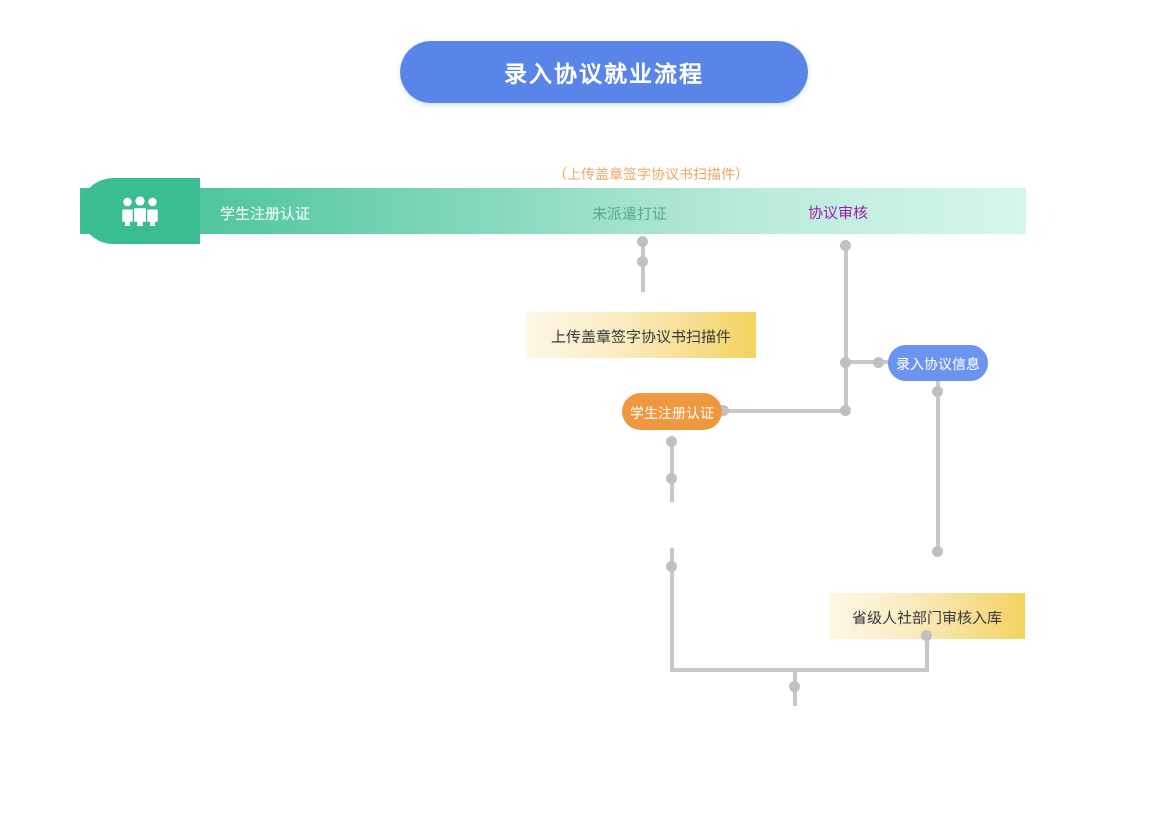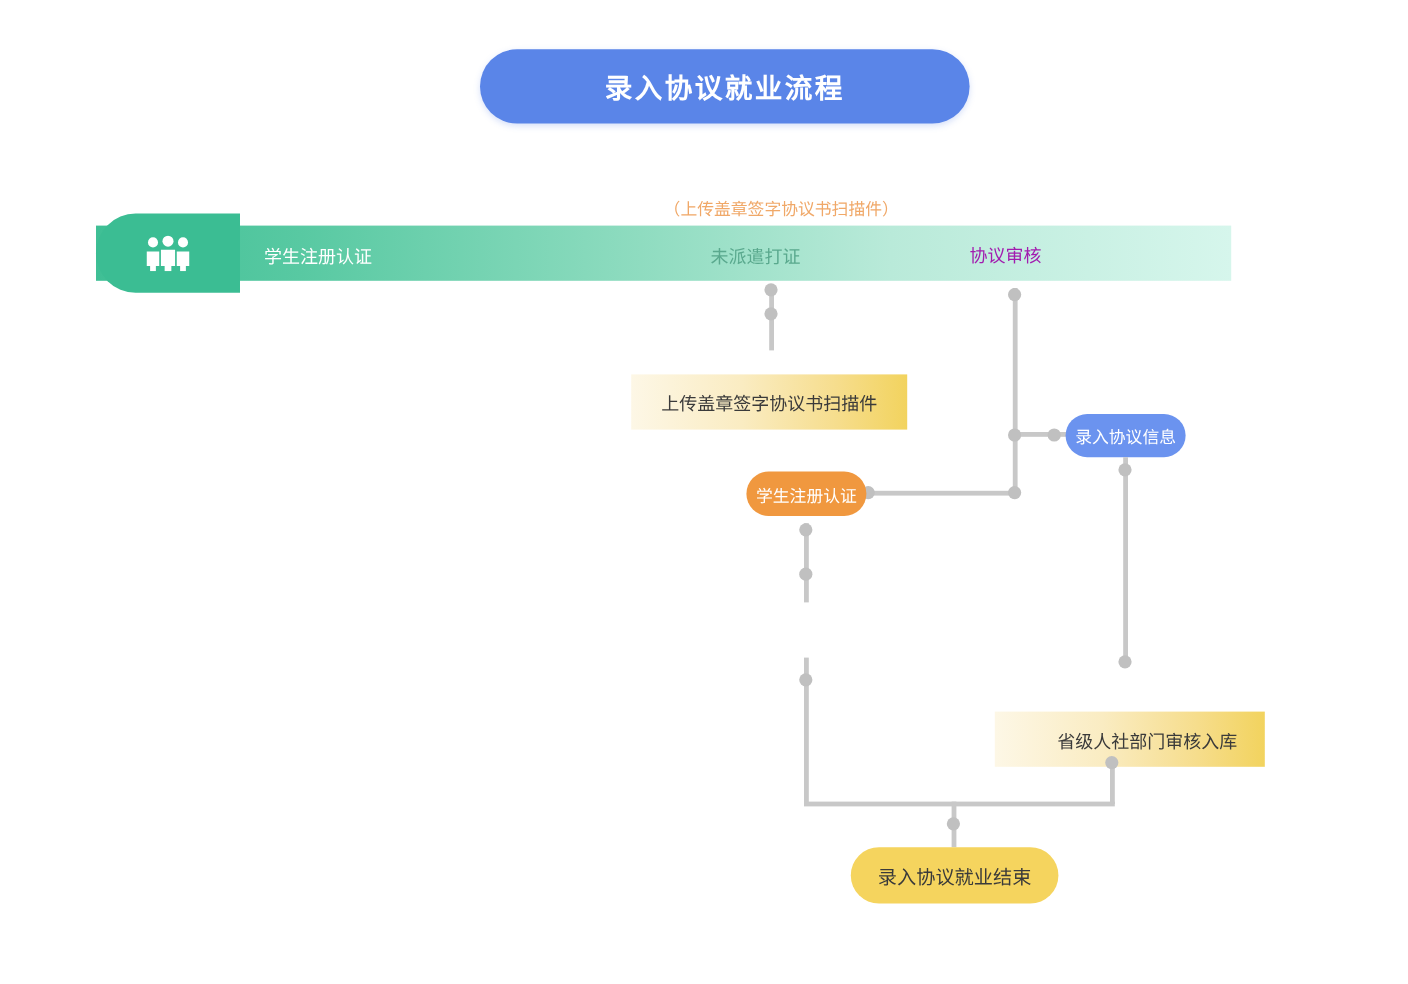--- a/index.html
+++ b/index.html
@@ -199,32 +199,29 @@
 
   <div class="conn v" style="left:670px; top:436px; height:66px;"></div>
   <div class="dot" style="left:666px; top:436px;"></div>
   <div class="dot" style="left:666px; top:473px;"></div>
 
   <div class="conn v" style="left:936px; top:381px; height:175px;"></div>
   <div class="dot" style="left:932px; top:386px;"></div>
   <div class="dot" style="left:932px; top:546px;"></div>
 
 
-  <div class="node rect" style="left:829px; top:573px; width:196px; height:46px;padding-left:29px;">
+  <div class="node rect" style="left:829px; top:573px; width:196px; height:46px;">
     <span>省级人社部门审核入库</span>
   </div>
 
   <div class="conn v" style="left:670px; top:548px; height:122px;"></div>
   <div class="dot" style="left:666px; top:561px;"></div>
 
   <div class="conn v" style="left:925px; top:632px; height:38px;"></div>
   <div class="dot" style="left:921px; top:630px;"></div>
 
   <div class="conn h" style="left:670px; top:668px; width:259px;"></div>
 
   <div class="conn v" style="left:793px; top:668px; height:38px;"></div>
   <div class="dot" style="left:789px; top:681px;"></div>
 
-  <div class="node pill-gold" style="left:709px; top:706px; width:173px; height:47px;">
-    <span>录入协议就业结束</span>
-  </div>
 
 </div>
 
 </body></html>

